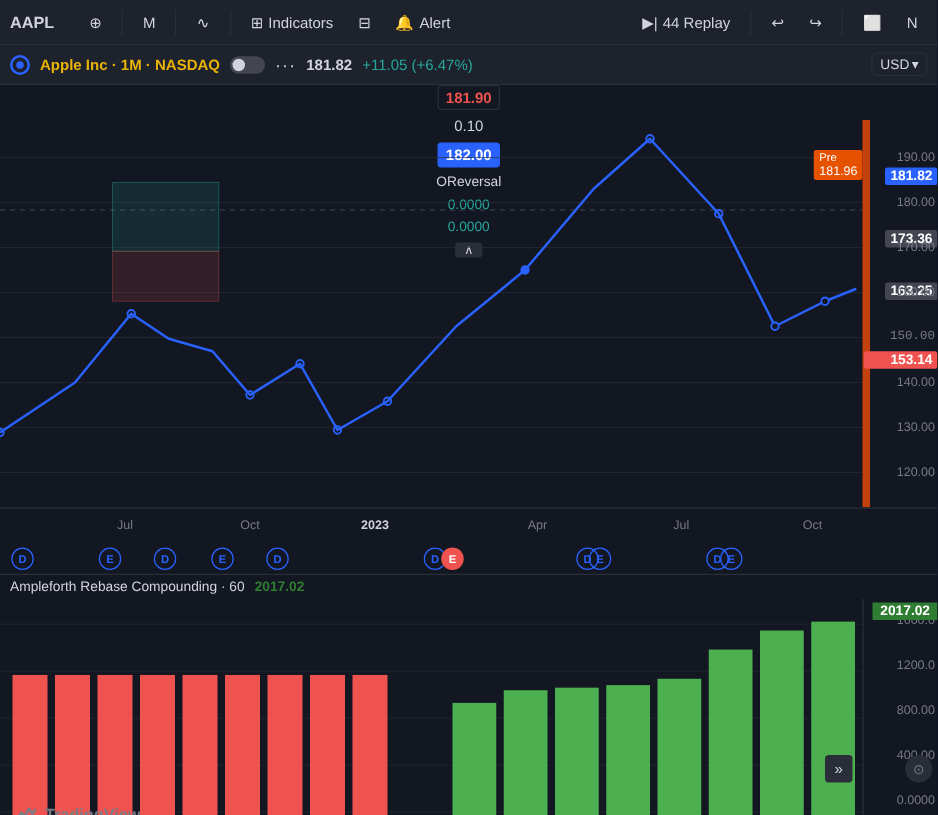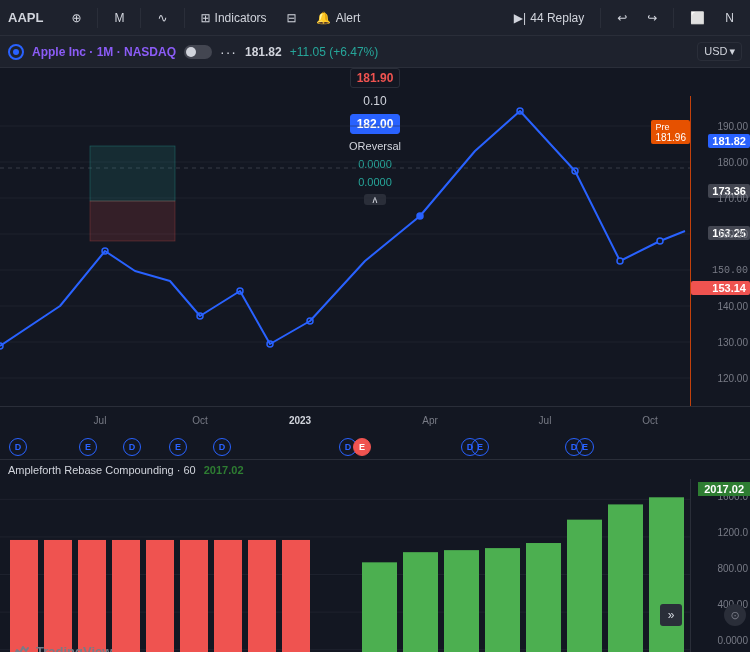--- a/index.html
+++ b/index.html
@@ -88,21 +88,21 @@
       flex-shrink: 0;
     }
     .symbol-dot-inner {
       width: 6px;
       height: 6px;
       border-radius: 50%;
       background: #2962ff;
     }
     .symbol-name {
       font-size: 12px;
-      color: #8b5cf6;
+      color: #eab308;
       font-weight: 600;
     }
     .toggle-switch {
       width: 28px;
       height: 14px;
       background: #434651;
       border-radius: 7px;
       cursor: pointer;
       position: relative;
     }
@@ -127,20 +127,21 @@
       color: #d1d4dc;
       font-weight: 600;
     }
     .price-change {
       color: #26a69a;
       font-size: 12px;
     }
     .currency-selector {
       margin-left: auto;
       display: flex;
+      align-items: center;
       gap: 2px;
       color: #d1d4dc;
       font-size: 11px;
       cursor: pointer;
       padding: 2px 6px;
       border: 1px solid #2a2e39;
       border-radius: 4px;
     }
 
     
@@ -189,21 +190,21 @@
       position: relative;
     }
     .chart-main {
       flex: 1;
       position: relative;
       overflow: hidden;
     }
     .chart-price-axis {
       width: 60px;
       background: #131722;
-      border-left: 1px solid #c2410c;
+      border-left: 6px solid #c2410c;
       position: relative;
     }
     .price-label {
       position: absolute;
       right: 2px;
       font-size: 10px;
       color: #787b86;
       transform: translateY(-50%);
     }
     .price-badge {

